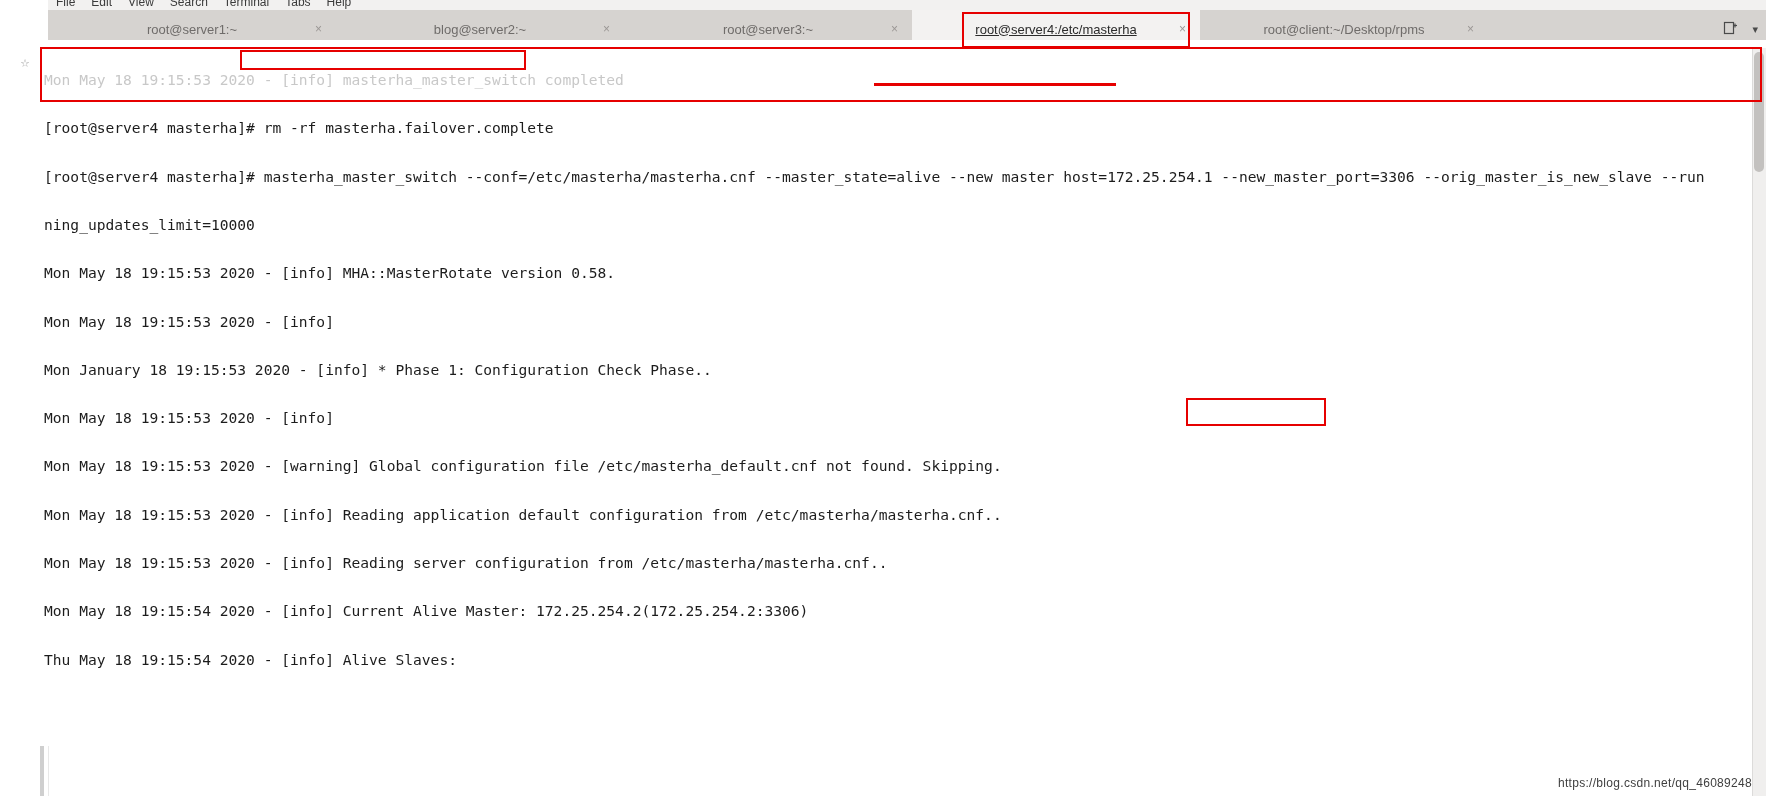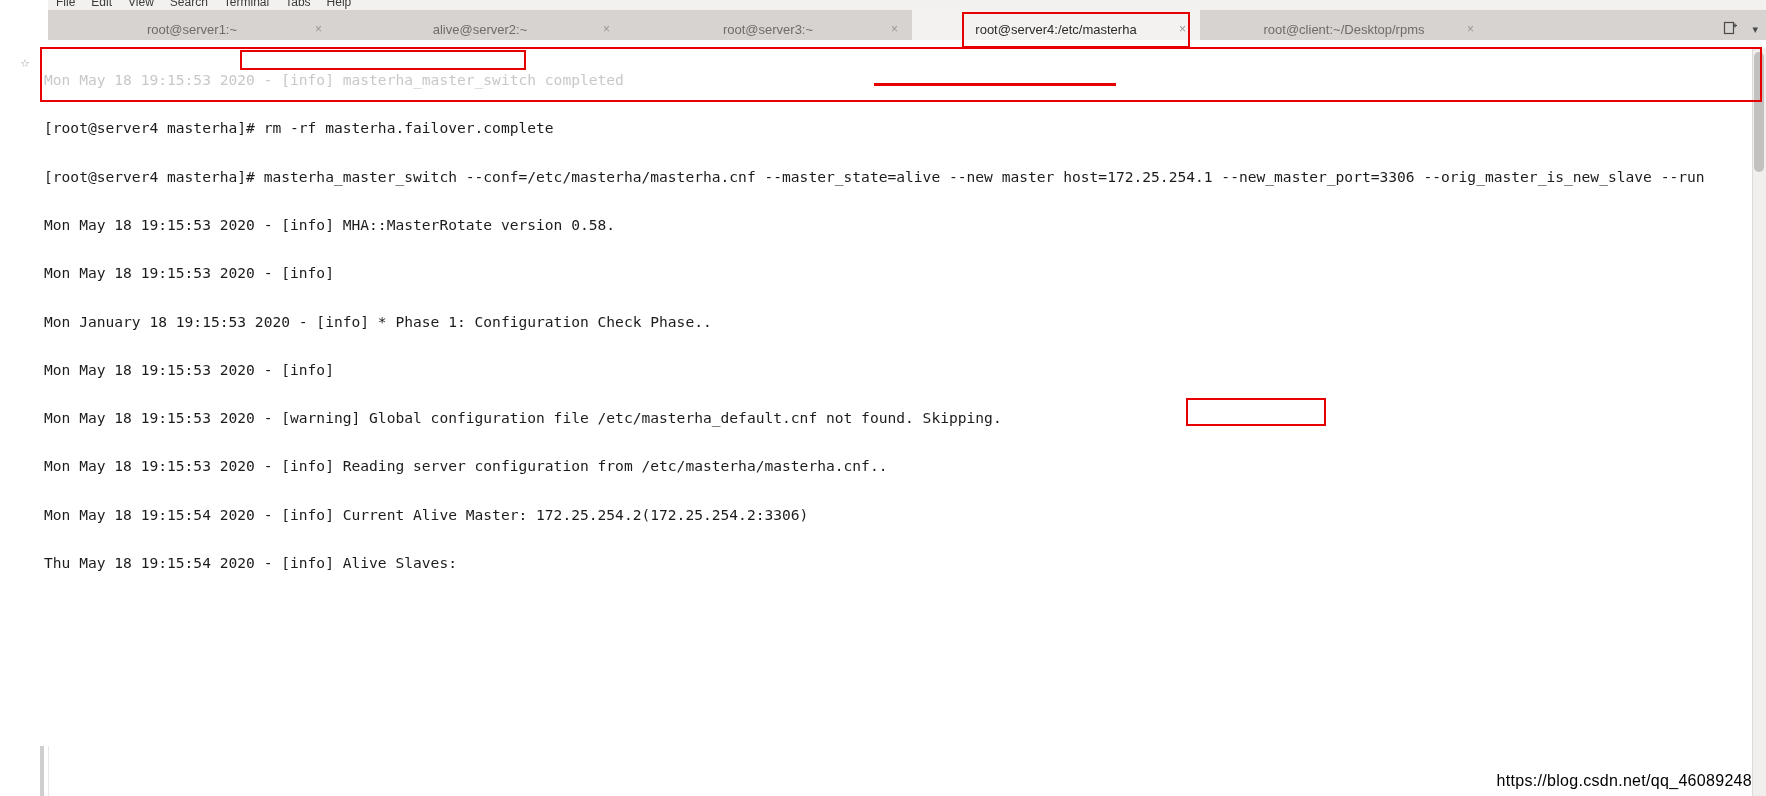--- a/index.html
+++ b/index.html
@@ -83,20 +83,21 @@
     flex: 0 0 288px;
     font-family: "Liberation Sans", sans-serif;
     font-size: 13px;
     color: #6f6c6a;
     background: #d6d3d0;
     box-sizing: border-box;
   }
   .tab.active {
     background: #f3f2f1;
     color: #2b2b2b;
+    text-decoration: underline;
   }
   .tab.active::after {
     content: "";
     position: absolute;
     left: 0;
     right: 0;
     bottom: 0;
     height: 3px;
     background: #5b9bd5;
   }
@@ -200,22 +201,22 @@
     height: 3px;
     background: #e60000;
   }
 
   
   .watermark {
     position: absolute;
     right: 14px;
     bottom: 6px;
     font-family: "Liberation Sans", sans-serif;
-    font-size: 16px;
-    color: #000000;
+    font-size: 12px;
+    color: #404040;
     letter-spacing: 0.3px;
   }
 </style>
 </head>
 <body>
 
 <div class="app">
 
   <div class="left-gutter"></div>
   <div class="star-icon">☆</div>
@@ -229,21 +230,21 @@
     <span class="mitem">Tabs</span>
     <span class="mitem">Help</span>
   </div>
 
   <div class="tabbar">
     <div class="tab">
       <span class="tab-label">root@server1:~</span>
       <span class="tab-close">×</span>
     </div>
     <div class="tab">
-      <span class="tab-label">alive@server2:~</span>
+      <span class="tab-label">blog@server2:~</span>
       <span class="tab-close">×</span>
     </div>
     <div class="tab">
       <span class="tab-label">root@server3:~</span>
       <span class="tab-close">×</span>
     </div>
     <div class="tab active">
       <span class="tab-label">root@server4:/etc/masterha</span>
       <span class="tab-close">×</span>
     </div>
@@ -262,25 +263,27 @@
       <span class="caret-icon">▾</span>
     </div>
   </div>
 
   <div class="term-scroll-left"></div>
   <div class="terminal">
     <div class="term-text">
       <div class="ghost">Mon May 18 19:15:53 2020 - [info] masterha_master_switch completed</div>
       <div>[root@server4 masterha]# rm -rf masterha.failover.complete</div>
       <div>[root@server4 masterha]# masterha_master_switch --conf=/etc/masterha/masterha.cnf --master_state=alive --new master host=172.25.254.1 --new_master_port=3306 --orig_master_is_new_slave --run</div>
+      <div>ning_updates_limit=10000</div>
       <div>Mon May 18 19:15:53 2020 - [info] MHA::MasterRotate version 0.58.</div>
       <div>Mon May 18 19:15:53 2020 - [info]</div>
       <div>Mon January 18 19:15:53 2020 - [info] * Phase 1: Configuration Check Phase..</div>
       <div>Mon May 18 19:15:53 2020 - [info]</div>
       <div>Mon May 18 19:15:53 2020 - [warning] Global configuration file /etc/masterha_default.cnf not found. Skipping.</div>
+      <div>Mon May 18 19:15:53 2020 - [info] Reading application default configuration from /etc/masterha/masterha.cnf..</div>
       <div>Mon May 18 19:15:53 2020 - [info] Reading server configuration from /etc/masterha/masterha.cnf..</div>
       <div>Mon May 18 19:15:54 2020 - [info] Current Alive Master: 172.25.254.2(172.25.254.2:3306)</div>
       <div>Thu May 18 19:15:54 2020 - [info] Alive Slaves:</div>
       
       
       
       
       
       
       

